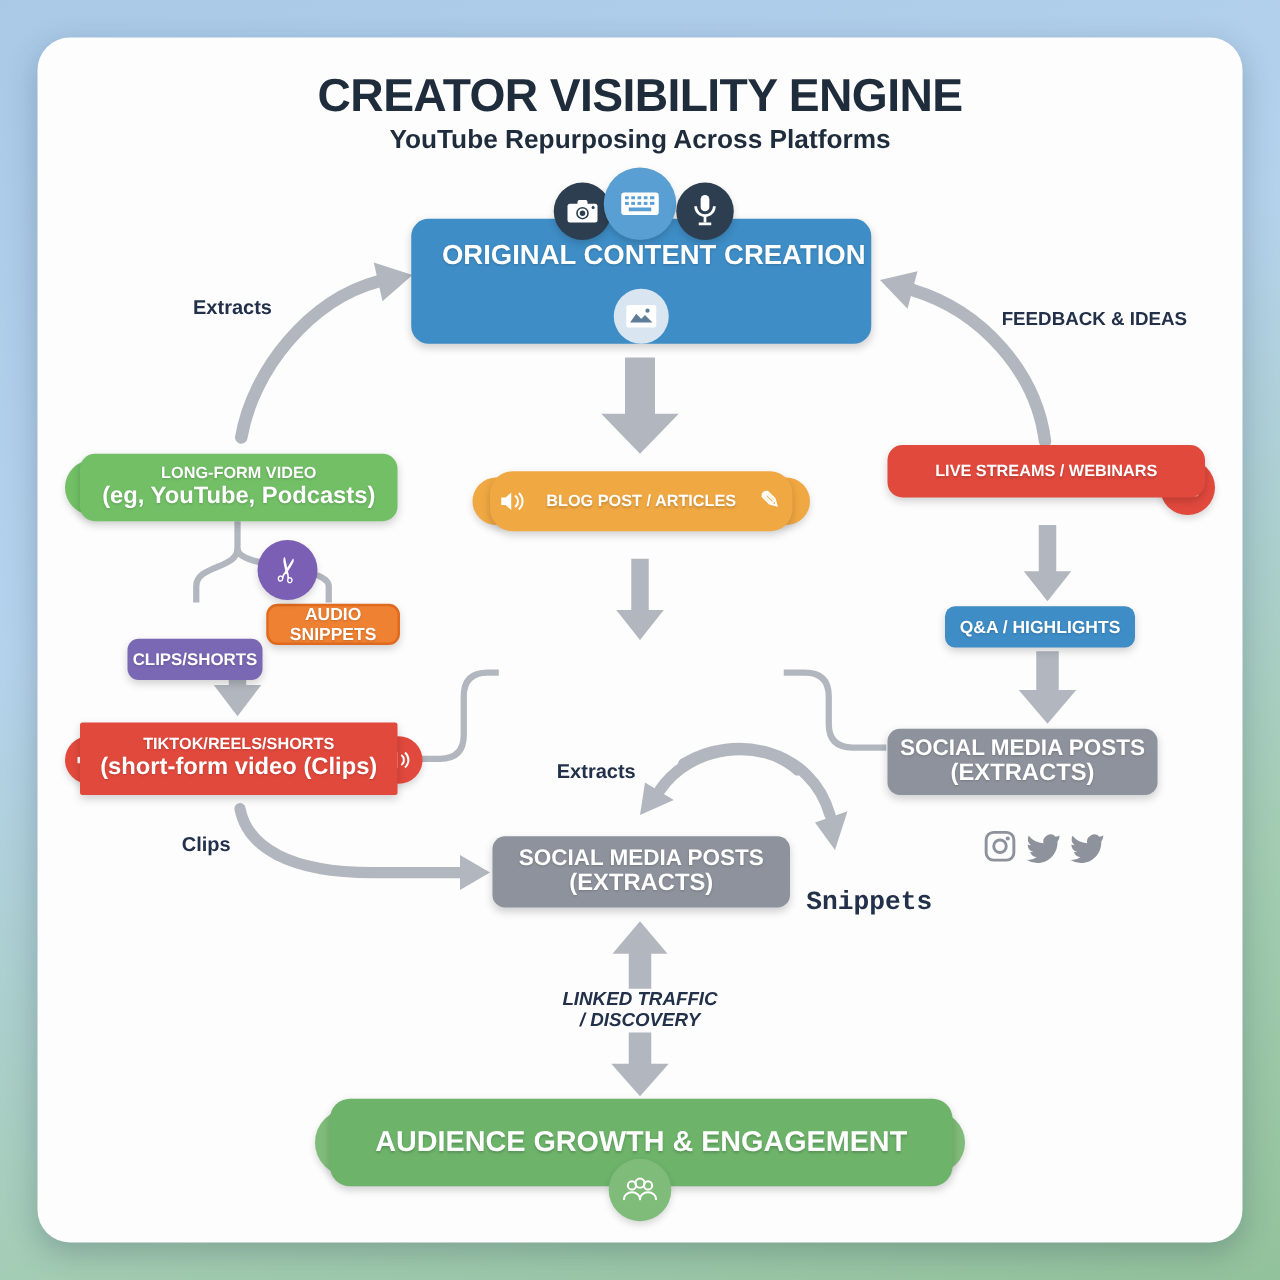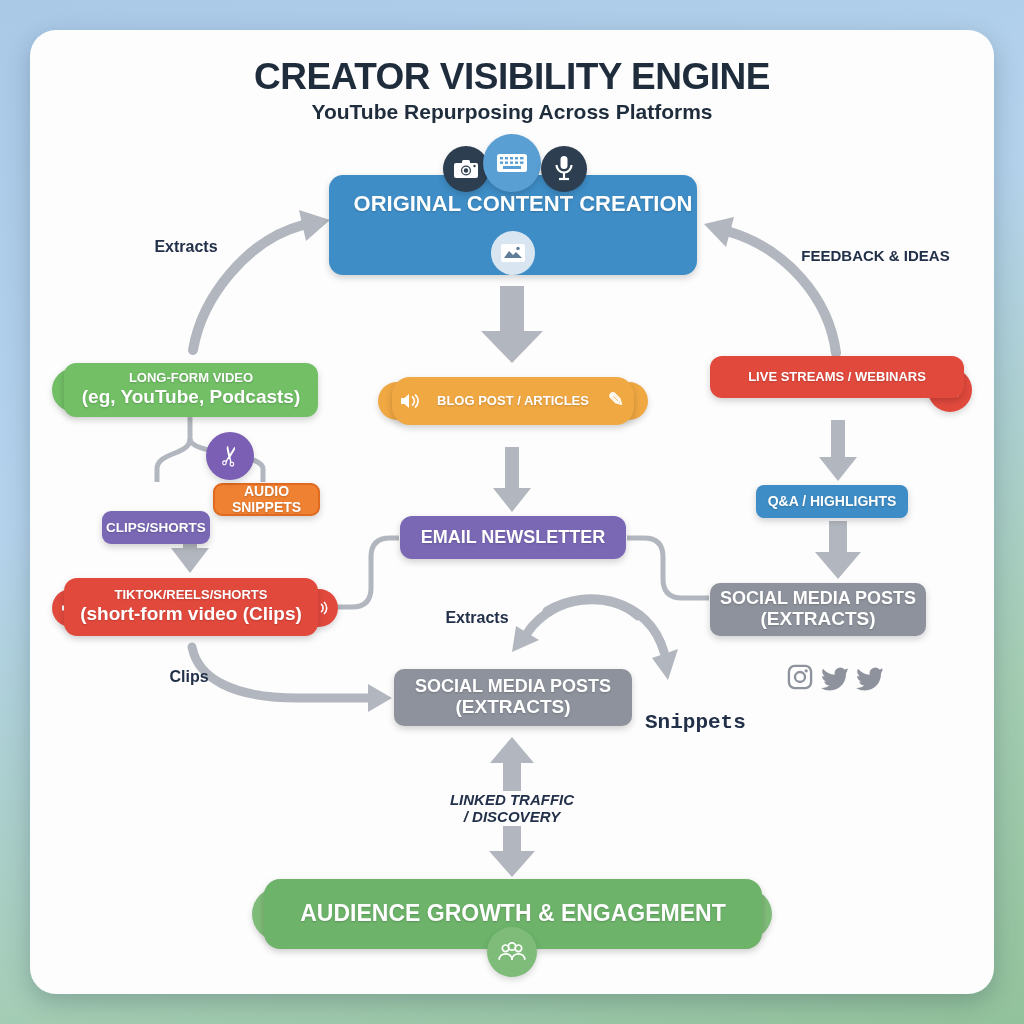--- a/index.html
+++ b/index.html
@@ -171,28 +171,25 @@
         <path d="M15,2 a8,8 0 0 1 0,12" stroke="#fff" stroke-width="1.6" fill="none"></path>
       </svg>
   </div>
   <div class="bump" style="left:300px;top:589px;width:38px;height:38px;background:#e2493d;">
     <svg width="20" height="16" viewBox="0 0 20 16">
         <path d="M1,5.5 h3.5 l4.5,-4 v13 l-4.5,-4 h-3.5 z" fill="#fff"></path>
         <path d="M12,4 a4.8,4.8 0 0 1 0,8" stroke="#fff" stroke-width="1.6" fill="none"></path>
         <path d="M15,2 a8,8 0 0 1 0,12" stroke="#fff" stroke-width="1.6" fill="none"></path>
       </svg>
   </div>
-  <div class="node" style="left:64px;top:578px;width:254px;height:58px;border-radius:13px;background:#e2493d;">
+  <div class="node" style="left:64px;top:578px;width:254px;height:58px;border-radius:2px;background:#e2493d;">
     <div class="l1">TIKTOK/REELS/SHORTS</div>
     <div class="l2">(short-form video (Clips)</div>
   </div>
 
-  <div class="node" style="left:400px;top:516px;width:226px;height:43px;border-radius:12px;background:#7a68b5;">
-    <div class="l1" style="font-size:18px;">EMAIL NEWSLETTER</div>
-  </div>
 
   <div class="node" style="left:756px;top:485px;width:152px;height:33px;border-radius:8px;background:#3e8dc6;">
     <div class="l1" style="font-size:14px;">Q&amp;A / HIGHLIGHTS</div>
   </div>
 
   <div class="node" style="left:710px;top:583px;width:216px;height:53px;border-radius:10px;background:#8d929c;">
     <div class="l1" style="font-size:18px;">SOCIAL MEDIA POSTS</div>
     <div class="l2">(EXTRACTS)</div>
   </div>
 
@@ -235,20 +232,20 @@
         <circle cx="9" cy="8" r="3.6"></circle>
         <circle cx="23" cy="8" r="3.6"></circle>
         <circle cx="16" cy="6" r="4"></circle>
         <path d="M2,20 a7,6 0 0 1 14,0"></path>
         <path d="M16,20 a7,6 0 0 1 14,0"></path>
       </svg>
   </div>
 
   <div class="edge-label" style="left:141px;top:238px;width:90px;text-align:center;font-size:16px;">Extracts</div>
   <div class="edge-label" style="left:788px;top:247px;width:175px;text-align:center;font-size:15px;">FEEDBACK &amp; IDEAS</div>
-  <div class="edge-label" style="left:154px;top:668px;width:70px;text-align:center;font-size:16px;">Clips</div>
+  <div class="edge-label" style="left:130px;top:668px;width:70px;text-align:center;font-size:16px;">Clips</div>
   <div class="edge-label" style="left:432px;top:609px;width:90px;text-align:center;font-size:16px;">Extracts</div>
   <div class="edge-label" style="left:645px;top:711px;width:90px;text-align:center;font-size:21px;font-family:Liberation Mono, monospace;">Snippets</div>
   <div class="edge-label" style="left:412px;top:791px;width:200px;text-align:center;font-size:15px;line-height:17px;font-style:italic;">
     <div>LINKED TRAFFIC</div>
     <div>/ DISCOVERY</div>
   </div>
 </div>
 
 </body></html>

